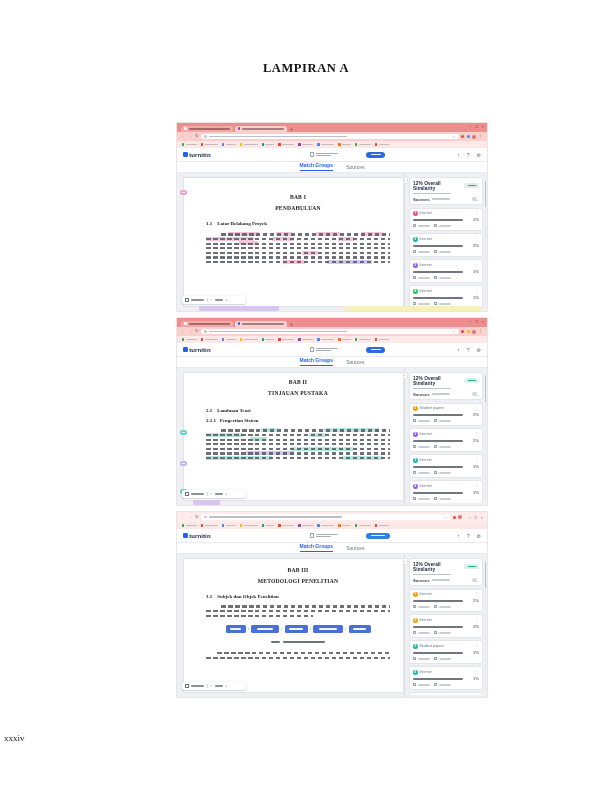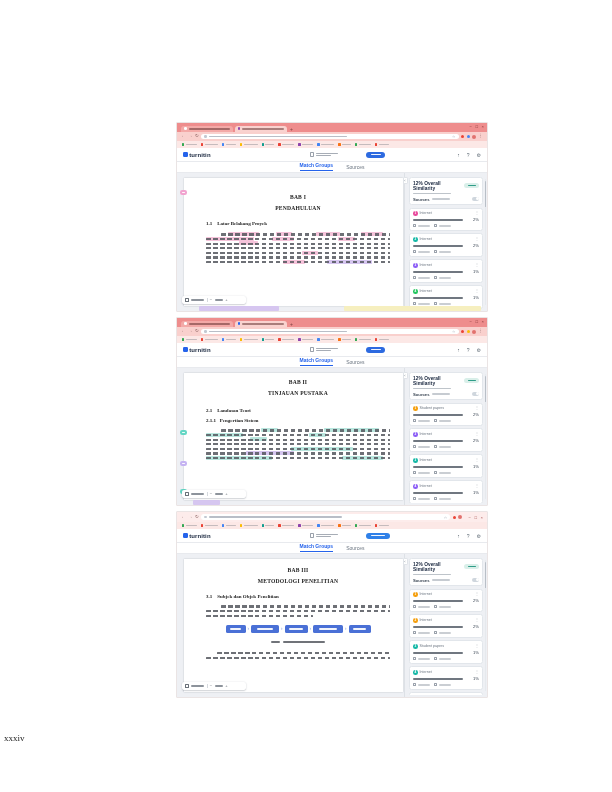--- a/index.html
+++ b/index.html
@@ -123,20 +123,21 @@
   .cpct { margin-left:auto; font-size:4.2px; color:#3a4654; margin-top:1.5px; white-space:nowrap; }
   .cfoot { margin-top:2.4px; gap:1.5px; }
   .cico { width:3px; height:3px; border:.5px solid #9aa1ab; border-radius:.5px; flex:0 0 auto; }
   .cfbar { width:12px; height:1.3px; background:#a7adb6; border-radius:1px; opacity:.6; margin-right:3px; }
 </style>
 </head>
 <body>
 
 <div class="sheet">
 
+  <div class="ptitle" id="t1">LAMPIRAN A</div>
 
   <div class="shot" id="shot1">
     <div class="tabbar">
       <div class="tab tab-a">
           <span class="fav" style="background:#fff"></span>
           <span class="tbl"></span>
         </div>
       <div class="tab tab-b">
           <span class="fav" style="background:#8e44ad"></span>
           <span class="tbl"></span>

